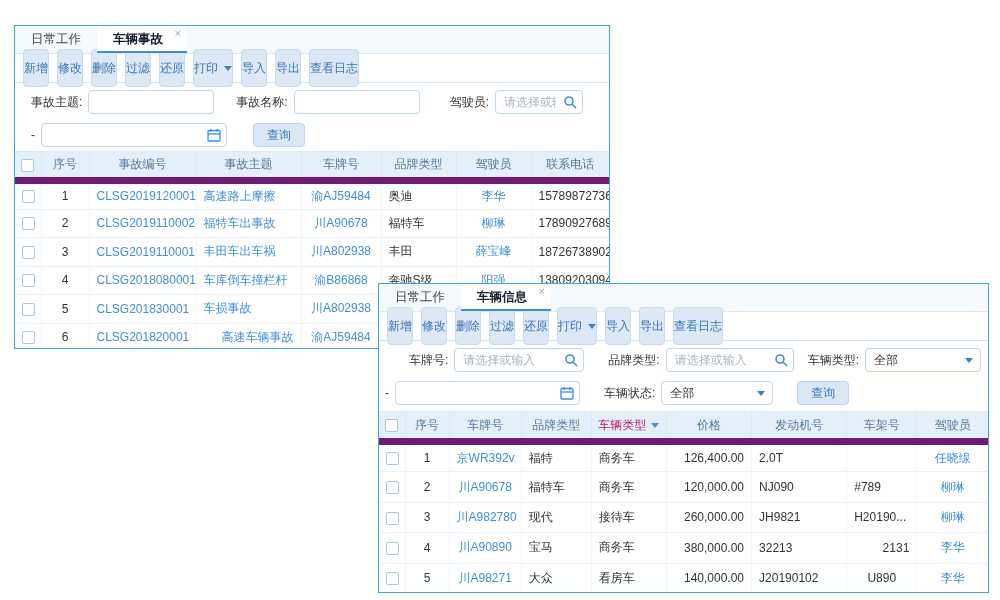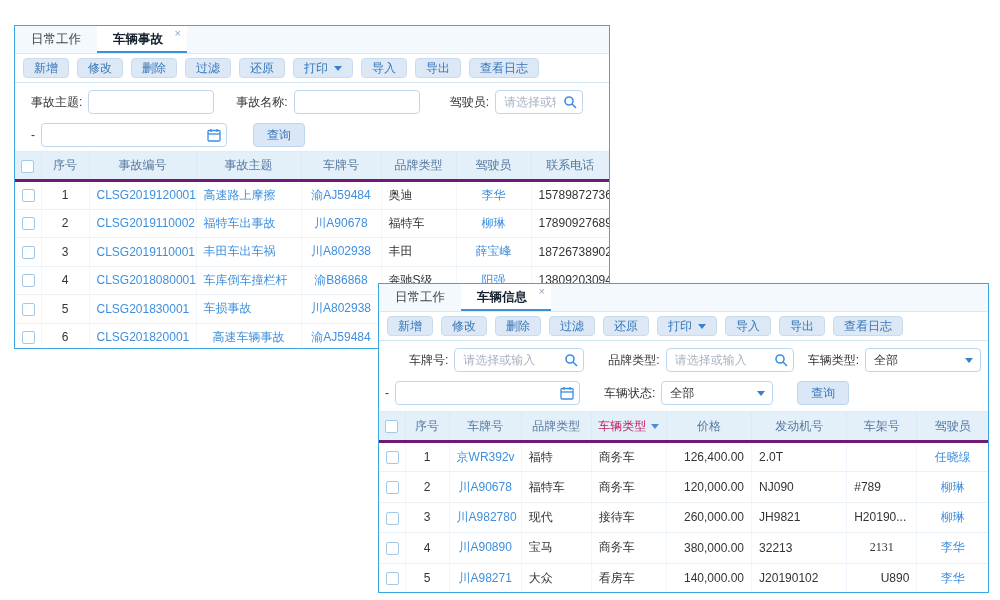--- a/index.html
+++ b/index.html
@@ -11,41 +11,41 @@
   #win-vehicles  { left:378px; top:283px; width:611px; height:310px; z-index:2; }
 
   
   .tabbar { display:flex; height:28px; background:#f3f9fd; border-bottom:1px solid #d8eaf6; }
   .tab { position:relative; padding:0 16px; line-height:27px; font-size:12.5px; color:#444; cursor:default; }
   .tab.active { background:#fff; color:#15212e; font-weight:bold; border-bottom:2px solid #3c8fd9; padding-right:24px; }
   .tab-close { position:absolute; top:1px; right:6px; font-size:11px; font-weight:normal; color:#93a7ba; line-height:12px; }
 
   
   .toolbar { display:flex; align-items:center; gap:8px; height:29px; padding:0 8px; background:#fff; border-bottom:1px solid #d3e6f4; }
-  .tbtn { display:inline-flex; align-items:center; height:20px; padding:0 10px; background:#dce8f5; border:1px solid #c8dcee; border-radius:4px; font-size:12px; color:#3676b8; font-family:"Liberation Sans", sans-serif; cursor:pointer; }
+  .tbtn { display:inline-flex; align-items:center; height:38px; padding:0 0; background:#dce8f5; border:1px solid #c8dcee; border-radius:4px; font-size:12px; color:#3676b8; font-family:"Liberation Sans", sans-serif; cursor:pointer; }
   .caret-down { display:inline-block; width:0; height:0; border-left:4px solid transparent; border-right:4px solid transparent; border-top:5px solid #3a7fc9; margin-left:6px; }
 
   
   .filters { padding:7px 0 0 0; background:#fff; }
   #win-accidents .filters { height:68px; }
   #win-vehicles  .filters { height:70px; }
   .frow { display:flex; align-items:center; height:24px; margin-bottom:9px; font-size:12px; color:#333; }
   .flabel { white-space:nowrap; }
   .fi { height:24px; border:1px solid #bdd7f0; border-radius:4px; padding:0 8px; font-size:12px; color:#333; outline:none; font-family:"Liberation Sans", sans-serif; }
   .fi::placeholder { color:#a8b4c2; }
   .iwrap { position:relative; display:inline-flex; align-items:center; }
   .iwrap .fi { padding-right:26px; width:100%; }
   .icon-right { position:absolute; right:6px; top:50%; transform:translateY(-50%); width:14px; height:14px; pointer-events:auto; }
   .select { position:relative; display:inline-flex; align-items:center; height:24px; border:1px solid #bdd7f0; border-radius:4px; padding:0 24px 0 8px; font-size:12px; color:#333; background:#fff; cursor:pointer; }
   .select .caret-sel { position:absolute; right:7px; width:0; height:0; border-left:4px solid transparent; border-right:4px solid transparent; border-top:5px solid #3a7fc9; }
   .qbtn { display:inline-flex; align-items:center; justify-content:center; height:24px; padding:0 13px; background:#d9e7f7; border:1px solid #bcd4ee; border-radius:4px; font-size:12px; color:#3676b8; font-family:"Liberation Sans", sans-serif; cursor:pointer; }
 
   
   table.grid { width:100%; border-collapse:collapse; table-layout:fixed; font-size:12px; }
-  table.grid th { background:#e3f0fa; color:#56779c; font-weight:normal; border-right:1px solid #d9eaf6; border-bottom:3px solid #701a75; border-top:1px solid #ddecf7; padding:0 4px; white-space:nowrap; overflow:hidden; }
+  table.grid th { background:#e3f0fa; color:#56779c; font-weight:normal; border-right:1px solid #d9eaf6; border-bottom:7px solid #701a75; border-top:1px solid #ddecf7; padding:0 4px; white-space:nowrap; overflow:hidden; }
   #win-accidents table.grid th { height:29px; }
   #win-vehicles  table.grid th { height:30px; }
   table.grid th:last-child { border-right:none; }
   table.grid th.sorted span.hl { color:#be185d; }
   .filter-arrow { display:inline-block; width:0; height:0; border-left:4px solid transparent; border-right:4px solid transparent; border-top:5px solid #4a90d9; margin-left:5px; vertical-align:middle; }
   table.grid td { border-bottom:1px solid #e9f0f7; border-right:1px solid #f0f6fb; padding:0 7px; color:#333; white-space:nowrap; overflow:hidden; }
   table.grid td:last-child { border-right:none; }
   #win-accidents table.grid td { height:28.5px; }
   #win-vehicles  table.grid td { height:30.4px; }
   table.grid td.link { color:#3f8fdd; cursor:pointer; }
@@ -204,21 +204,21 @@
               <td class="link" style="text-align: left;">车损事故</td>
               <td class="link" style="text-align: center;">川A802938</td>
               <td style="text-align: left;"></td>
               <td style="text-align: center;"></td>
               <td style="text-align: left;"></td>
             </tr>
             <tr>
               <td class="cb-cell"><span class="cb"></span></td>
               <td style="text-align: center;">6</td>
               <td class="link" style="text-align: center;">CLSG201820001</td>
-              <td class="link" style="text-align: center;">高速车辆事故</td>
+              <td class="link" style="text-align: right;">高速车辆事故</td>
               <td class="link" style="text-align: center;">渝AJ59484</td>
               <td style="text-align: left;"></td>
               <td style="text-align: center;"></td>
               <td style="text-align: left;"></td>
             </tr>
           </tbody>
         </table>
       </div>
   </div>
 
@@ -369,32 +369,32 @@
               <td class="link" style="text-align: center;">柳琳</td>
             </tr>
             <tr>
               <td class="cb-cell"><span class="cb"></span></td>
               <td style="text-align: center;">4</td>
               <td class="link" style="text-align: center;">川A90890</td>
               <td style="text-align: left;">宝马</td>
               <td style="text-align: left;">商务车</td>
               <td style="text-align: right;">380,000.00</td>
               <td style="text-align: left;">32213</td>
-              <td style="text-align: center; font-family: Liberation Serif, serif;">2131</td>
+              <td style="text-align: right;">2131</td>
               <td class="link" style="text-align: center;">李华</td>
             </tr>
             <tr>
               <td class="cb-cell"><span class="cb"></span></td>
               <td style="text-align: center;">5</td>
               <td class="link" style="text-align: center;">川A98271</td>
               <td style="text-align: left;">大众</td>
               <td style="text-align: left;">看房车</td>
               <td style="text-align: right;">140,000.00</td>
               <td style="text-align: left;">J20190102</td>
-              <td style="text-align: right;">U890</td>
+              <td style="text-align: center;">U890</td>
               <td class="link" style="text-align: center;">李华</td>
             </tr>
           </tbody>
         </table>
       </div>
   </div>
 
 </div>
 
 </body></html>

